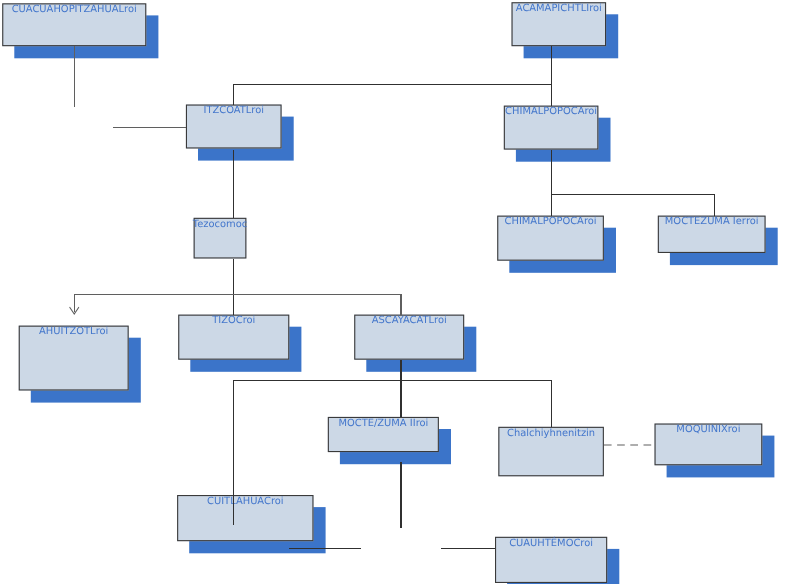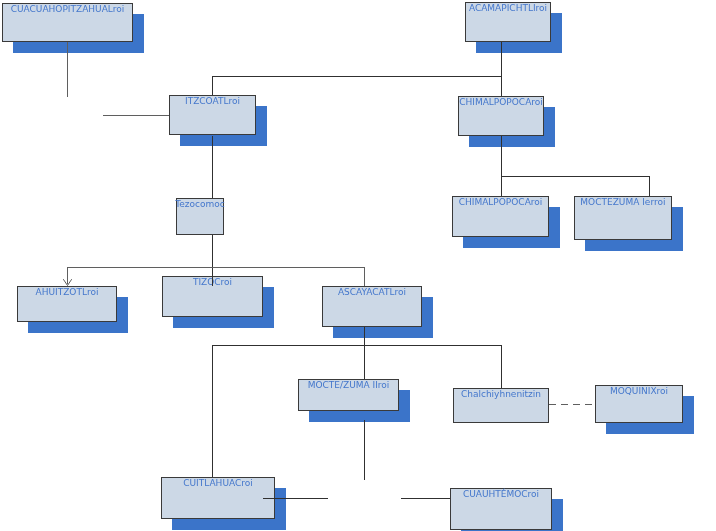--- a/index.html
+++ b/index.html
@@ -86,55 +86,55 @@
 
   <div class="node" style="left:176px;top:198px;width:48px;height:37px">
     <span class="nm">Tezocomoc</span>
   </div>
 
   <div class="node shadow" style="left:452px;top:196px;width:97px;height:41px">
     <span class="nm">CHIMALPOPOCA</span>
     <span class="sub">roi</span>
   </div>
 
-  <div class="node shadow" style="left:574px;top:196px;width:98px;height:44px">
+  <div class="node shadow" style="left:598px;top:196px;width:98px;height:34px">
     <span class="nm">MOCTEZUMA Ier</span>
     <span class="sub">roi</span>
   </div>
 
-  <div class="node shadow" style="left:17px;top:286px;width:100px;height:36px">
+  <div class="node shadow" style="left:17px;top:296px;width:100px;height:59px">
     <span class="nm">AHUITZOTL</span>
     <span class="sub">roi</span>
   </div>
 
-  <div class="node shadow" style="left:162px;top:276px;width:101px;height:41px">
+  <div class="node shadow" style="left:162px;top:286px;width:101px;height:41px">
     <span class="nm">TIZOC</span>
     <span class="sub">roi</span>
   </div>
 
   <div class="node shadow" style="left:322px;top:286px;width:100px;height:41px">
     <span class="nm">ASCAYACATL</span>
     <span class="sub">roi</span>
   </div>
 
   <div class="node shadow" style="left:298px;top:379px;width:101px;height:32px">
     <span class="nm">MOCTE/ZUMA II</span>
     <span class="sub">roi</span>
   </div>
 
-  <div class="node" style="left:453px;top:388px;width:96px;height:35px">
+  <div class="node" style="left:453px;top:388px;width:96px;height:45px">
     <span class="nm">Chalchiyhnenitzin</span>
   </div>
 
-  <div class="node shadow" style="left:595px;top:385px;width:88px;height:38px">
+  <div class="node shadow" style="left:595px;top:385px;width:98px;height:38px">
     <span class="nm">MOQUINIX</span>
     <span class="sub">roi</span>
   </div>
 
-  <div class="node shadow" style="left:161px;top:477px;width:114px;height:42px">
+  <div class="node shadow" style="left:161px;top:450px;width:124px;height:42px">
     <span class="nm">CUITLAHUAC</span>
     <span class="sub">roi</span>
   </div>
 
 
   <div class="node shadow" style="left:450px;top:488px;width:102px;height:42px">
     <span class="nm">CUAUHTÉMOC</span>
     <span class="sub">roi</span>
   </div>
 

